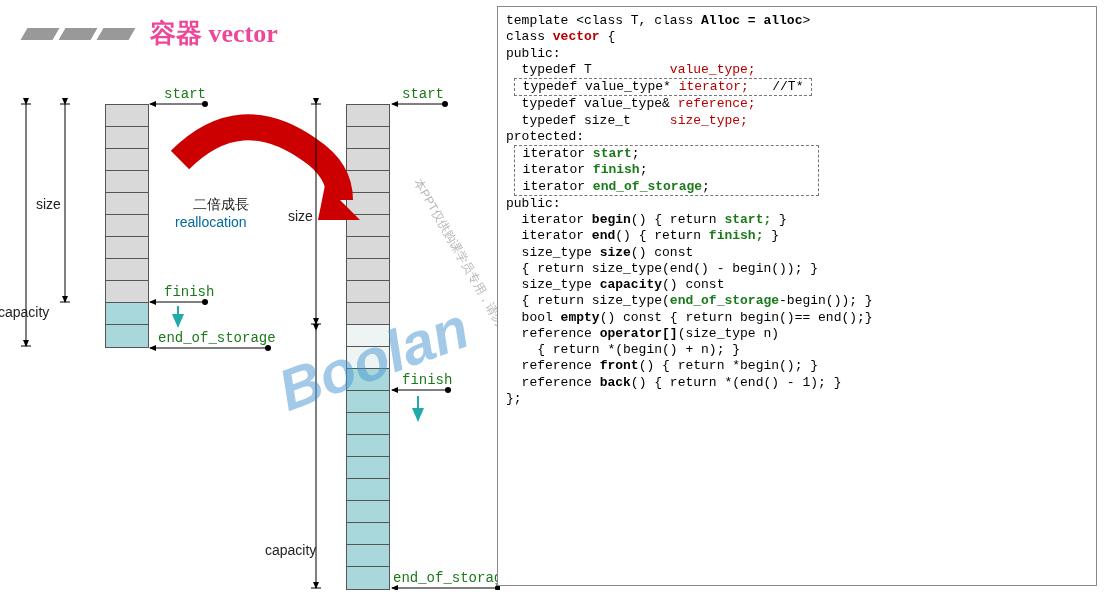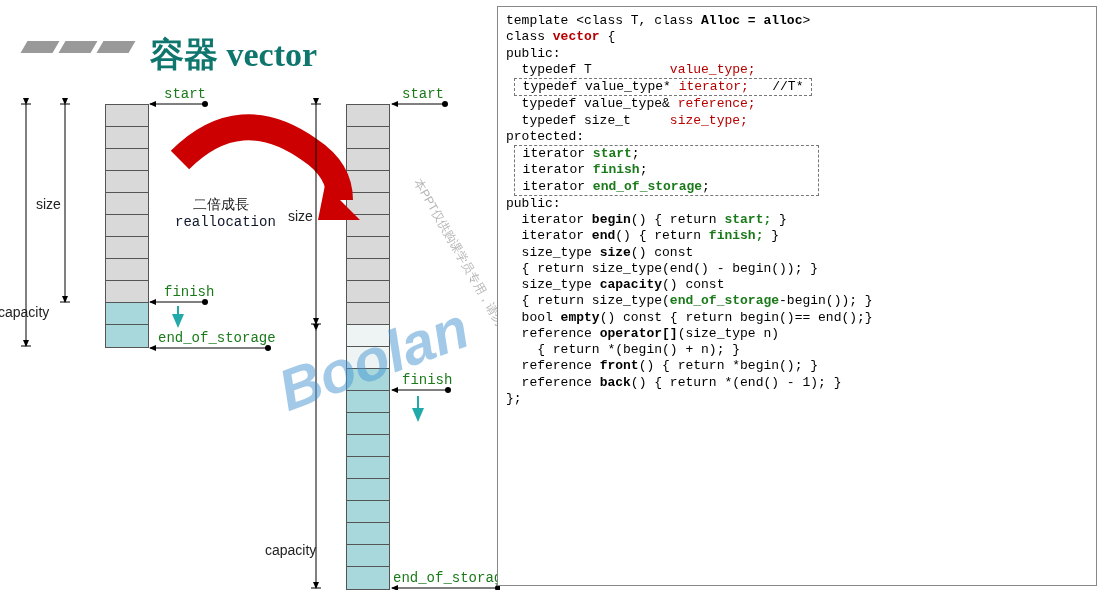--- a/index.html
+++ b/index.html
@@ -1,37 +1,37 @@
 <!DOCTYPE html>
 <html><head>
 <meta charset="utf-8">
 <style>
   * { box-sizing: border-box; margin: 0; padding: 0; }
   body { width: 1113px; height: 595px; background: #fff; font-family: Arial, sans-serif; position: relative; overflow: hidden; }
   
   .skewbar { display: inline-block; width: 32px; height: 12px; background: #999; transform: skewX(-30deg); margin-right: 6px; }
   .title-row { position: absolute; top: 16px; left: 24px; display: flex; align-items: center; }
-  .title { font-size: 34px; font-weight: bold; color: #0f766e; margin-left: 12px; font-family: "SimSun", serif; margin-top: 16px; }
+  .title { font-size: 26px; font-weight: bold; color: #ec4899; margin-left: 12px; font-family: "SimSun", serif; }
   
   .diagram { position: absolute; left: 0; top: 50px; width: 500px; height: 540px; }
   
   
   .vcol { position: absolute; width: 44px; border: 1px solid #555; }
   .cell { height: 22px; border-bottom: 1px solid #555; }
   .cell.last { border-bottom: none; }
   .cell.cyan { background: #a8d8dc; }
   .cell.light { background: #eef4f4; }
   .cell.gray { background: #d9d9d9; }
   
   .vcol1 { left: 105px; top: 54px; }
   .vcol2 { left: 346px; top: 54px; }
   
   .lbl { position: absolute; font-size: 14px; color: #222; }
   .lbl.green { color: #1a7a1a; font-family: "Courier New", monospace; }
-  .lbl.red { color: #0f172a; font-family: Liberation Mono, monospace; }
+  .lbl.red { color: #0369a1; font-family: Liberation Sans, sans-serif; }
   .lbl.cn { font-family: SimSun, serif; }
   
   
   svg.overlay { position: absolute; left: 0; top: 0; width: 500px; height: 540px; pointer-events: none; }
   
   
   .code-panel { position: absolute; left: 497px; top: 6px; width: 600px; height: 580px; border: 1px solid #888; padding: 6px 8px; font-family: "Courier New", monospace; font-size: 13px; line-height: 1.25; white-space: pre; background: #fff; }
   .kw-red { color: #b90000; }
   .kw-grn { color: #1a7a1a; }
   .bold { font-weight: bold; }

